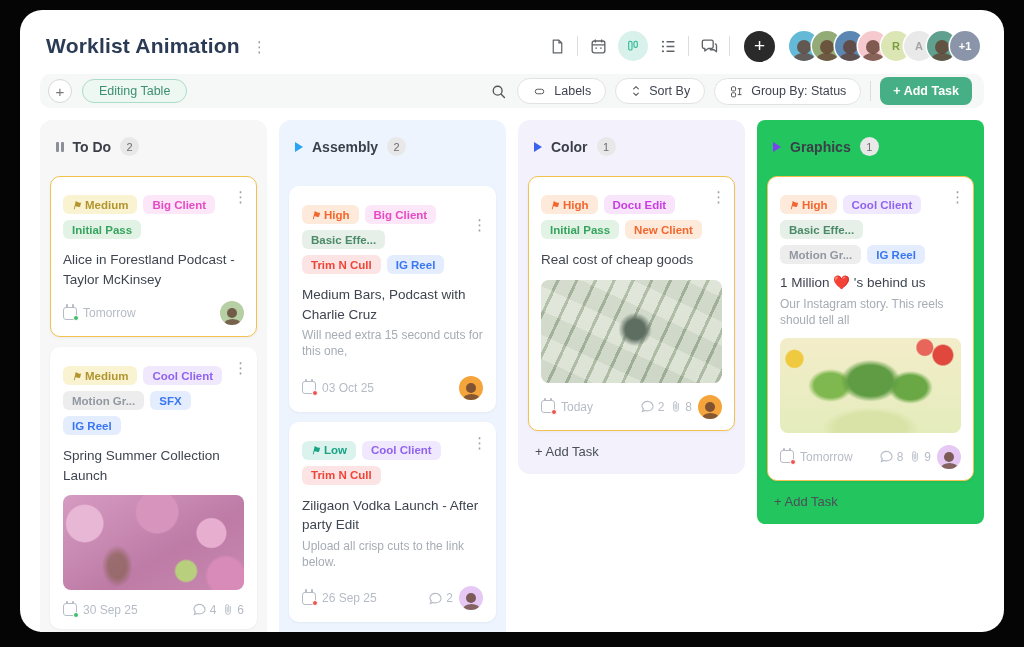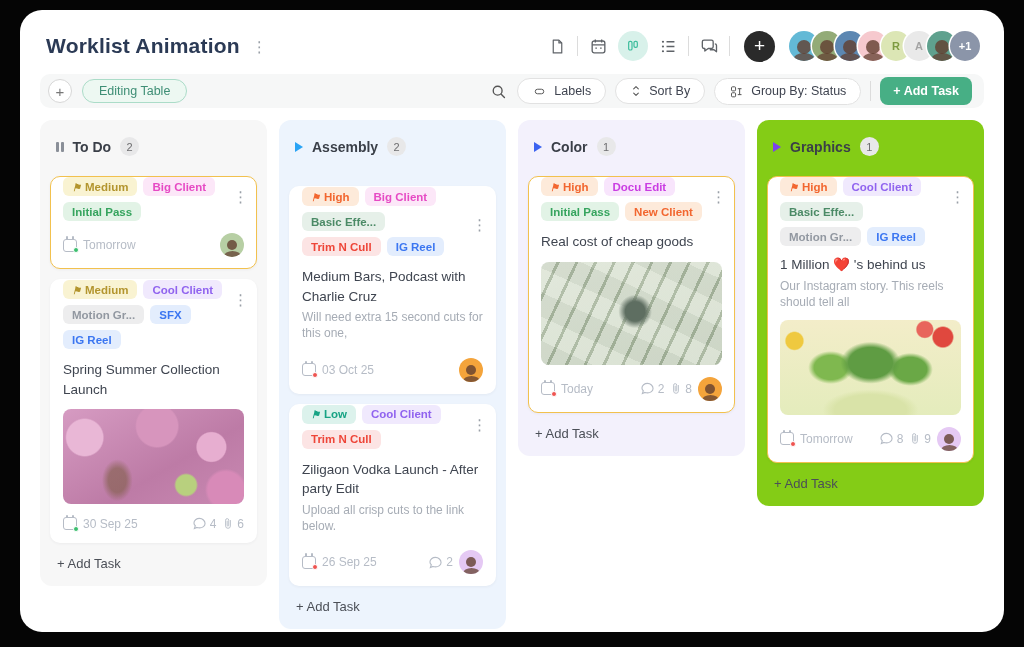--- a/index.html
+++ b/index.html
@@ -47,21 +47,21 @@
   .board { display:flex; gap:12px; align-items:flex-start; margin-top:12px; }
   .column { width:227px; border-radius:12px; }
   .col-header { display:flex; align-items:center; gap:9px; padding:17px 16px 12px; cursor:pointer; }
   .col-name { font-size:14px; font-weight:700; color:#3a3f48; }
   .col-count { width:19px; height:19px; border-radius:50%; background:#e8e8e9; color:#6e6e70; font-size:11px;
                display:flex; align-items:center; justify-content:center; }
   .pause { display:inline-flex; gap:2.5px; }
   .pause i { width:2.5px; height:10px; background:#8a8f98; border-radius:1px; }
   .play { width:0; height:0; border-top:5px solid transparent; border-bottom:5px solid transparent; border-left:8px solid #29a3f5; }
   .col-cards { display:flex; flex-direction:column; gap:10px; padding:8px 10px 0; }
-  .card { background:#fff; border-radius:10px; padding:0 12px 11px; position:relative;
+  .card { background:#fff; border-radius:10px; padding:18px 12px 11px; position:relative;
           border:1.5px solid rgba(0,0,0,0); box-shadow:0 1px 3px rgba(30,40,60,.05); cursor:pointer; }
   .card .kebab { position:absolute; top:12px; right:9px; }
   .labels { display:flex; flex-wrap:wrap; gap:6px; padding-right:16px; }
   .chip { display:inline-flex; align-items:center; gap:4px; font-size:11.5px; font-weight:600; padding:3.5px 9px; border-radius:6px; white-space:nowrap; }
   .flag::before { content:"\2691"; font-size:10px; }
   .card-title { font-size:13.5px; font-weight:500; color:#3f4550; line-height:1.45; margin-top:11px; }
   .card-desc { font-size:12px; color:#a6acb5; margin-top:3px; line-height:1.35; }
   .card-img { height:95px; border-radius:8px; margin-top:10px; }
   .img-blossom { background:
       radial-gradient(22px 30px at 30% 75%, rgba(120,90,60,.55) 40%, transparent 70%),
@@ -211,20 +211,21 @@
         <article class="card hl" style="border-color: rgb(242, 193, 78);">
           <span class="kebab"></span>
           <div class="labels">
             <span class="chip" style="background-color: rgb(249, 243, 210); color: rgb(179, 149, 46);">
                 <i class="flag"></i>
                 <span>Medium</span>
               </span>
             <span class="chip" style="background-color: rgb(252, 231, 248); color: rgb(230, 74, 196);">Big Client</span>
             <span class="chip" style="background-color: rgb(226, 243, 230); color: rgb(54, 164, 94);">Initial Pass</span>
           </div>
+          <h3 class="card-title">Alice in Forestland Podcast - Taylor McKinsey</h3>
           <div class="card-footer">
             <span class="cal">
                 <i class="cal-dot" style="background-color: rgb(59, 191, 110);"></i>
               </span>
             <span>Tomorrow</span>
             <span class="spacer"></span>
             <span class="avatar sm photo" style="background-color: rgb(183, 207, 164);"></span>
           </div>
         </article>
 
@@ -366,21 +367,21 @@
                 </svg>
               <span>8</span>
             </span>
             <span class="avatar sm photo" style="background-color: rgb(244, 164, 59);"></span>
           </div>
         </article>
       </div>
       <button class="add-task">+ Add Task</button>
     </section>
 
-    <section class="column" style="background-color: #84cc16;">
+    <section class="column" style="background-color: #22c55e; border-radius: 8px;">
       <div class="col-header">
         <span class="play" style="border-left-color: rgb(123, 65, 241);"></span>
         <span class="col-name">Graphics</span>
         <span class="col-count">1</span>
       </div>
       <div class="col-cards">
         <article class="card hl" style="border-color: rgb(242, 193, 78);">
           <span class="kebab"></span>
           <div class="labels">
             <span class="chip" style="background-color: rgb(253, 234, 218); color: rgb(242, 102, 47);">

